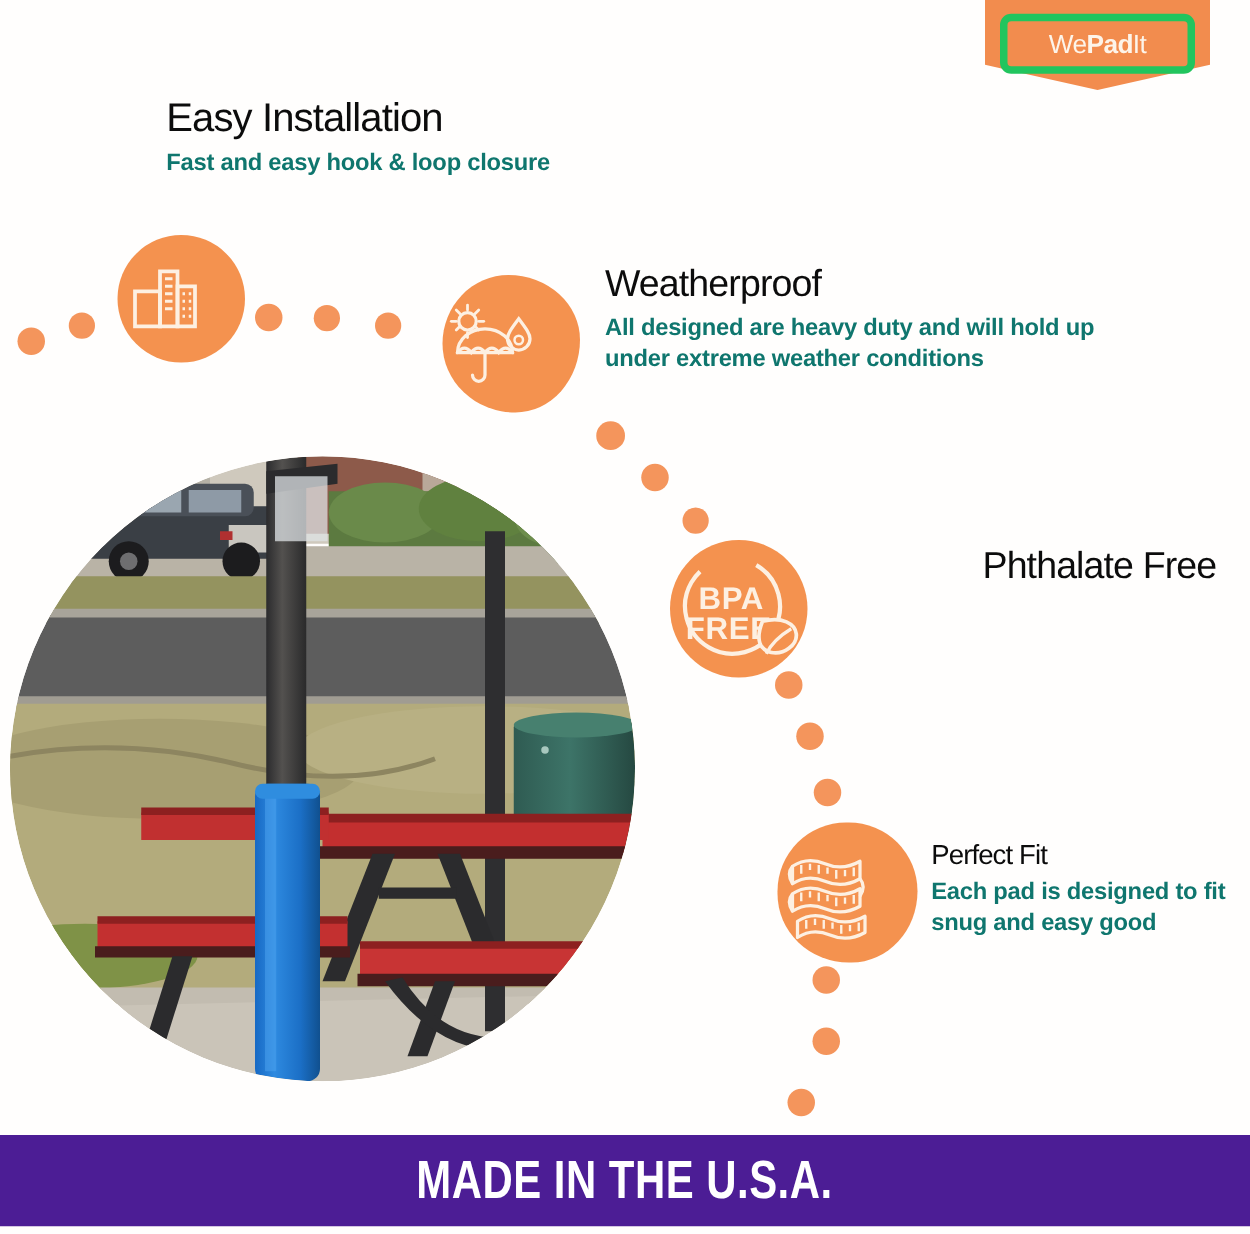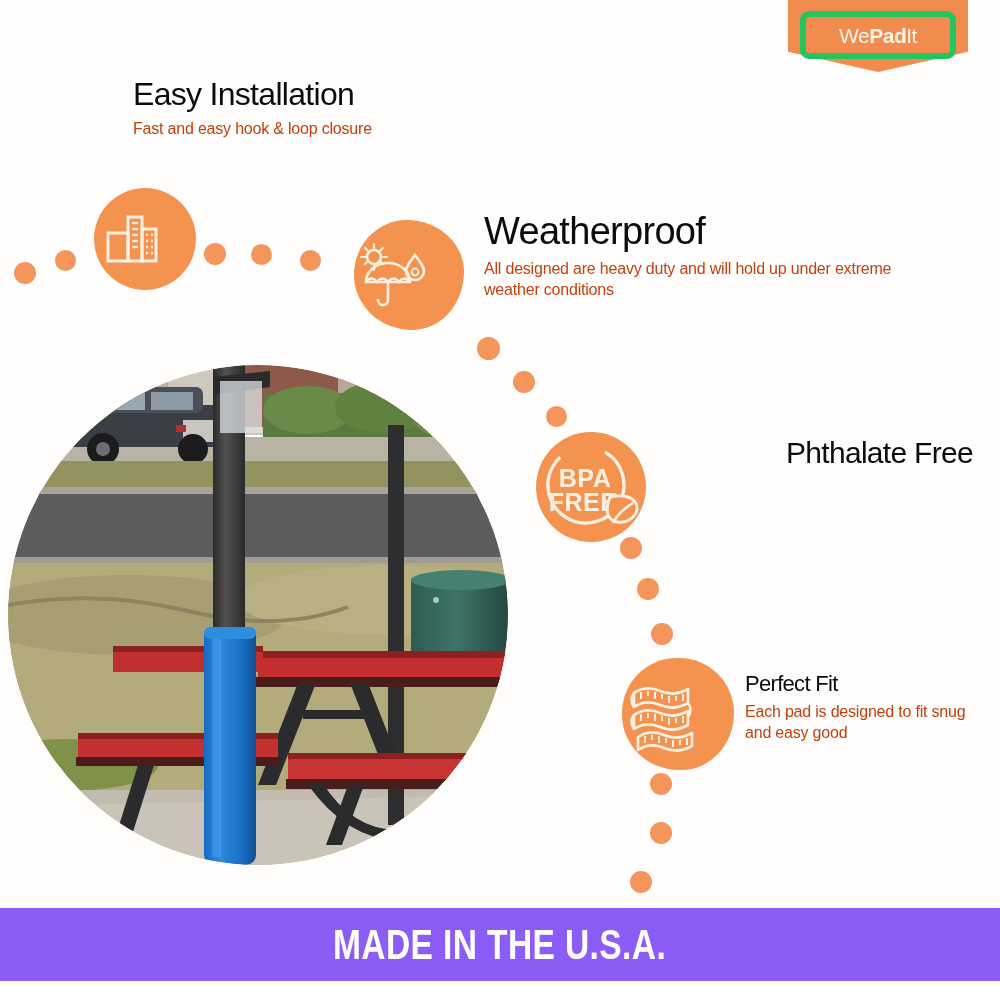--- a/index.html
+++ b/index.html
@@ -60,34 +60,34 @@
   .block h2 {
     margin: 0 0 6px 0;
     font-size: 30px;
     font-weight: 400;
     color: #0c0c0c;
     letter-spacing: -0.7px;
     line-height: 1.05;
   }
   .block p {
     margin: 0;
-    font-size: 16px;
-    font-weight: 400;
-    color: #c2410c;
+    font-size: 19px;
+    font-weight: 700;
+    color: #0f766e;
     line-height: 1.33;
     letter-spacing: -0.2px;
   }
 
   #b-easy      { left: 133px; top: 78px;  width: 520px; }
   #b-weather   { left: 484px; top: 212px; width: 440px; }
   #b-phthalate { left: 673px; top: 437px; width: 300px; }
   #b-fit       { left: 745px; top: 672px; width: 250px; }
 
   #b-easy h2 { font-size: 32px; }
-  #b-weather h2 { font-size: 38px; }
+  #b-weather h2 { font-size: 30px; }
   #b-phthalate h2 { font-size: 30px; text-align: right; }
   #b-fit h2 { font-size: 22px; }
 
   
   .dot {
     position: absolute;
     background: #F4955C;
     border-radius: 50%;
   }
 
@@ -114,21 +114,21 @@
   }
   .photo svg { display: block; }
 
   
   .banner {
     position: absolute;
     left: 0;
     top: 908px;
     width: 1000px;
     height: 73px;
-    background: #8b5cf6;
+    background: #4c1d95;
     display: flex;
     align-items: center;
     justify-content: center;
   }
   .banner-text {
     color: #ffffff;
     font-size: 43px;
     font-weight: 800;
     letter-spacing: 0.5px;
     transform: scaleX(0.78);

